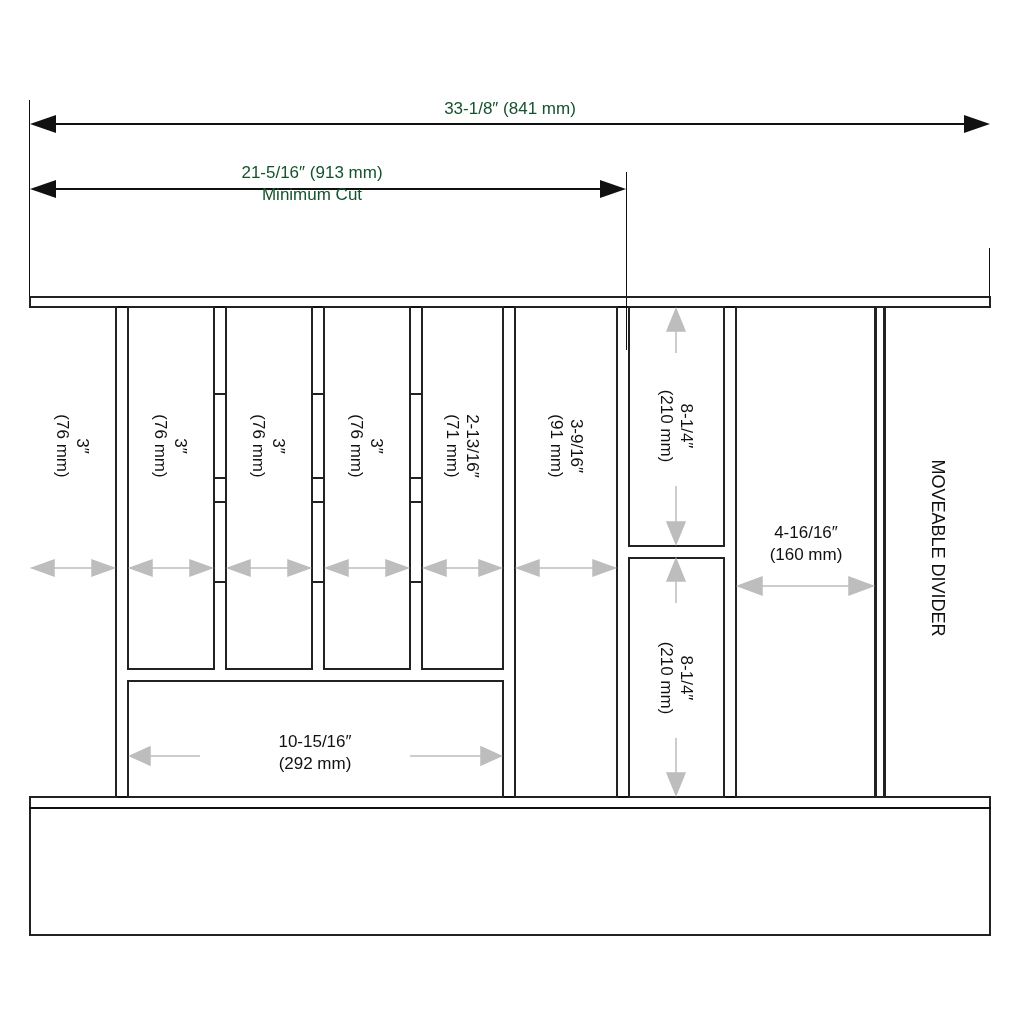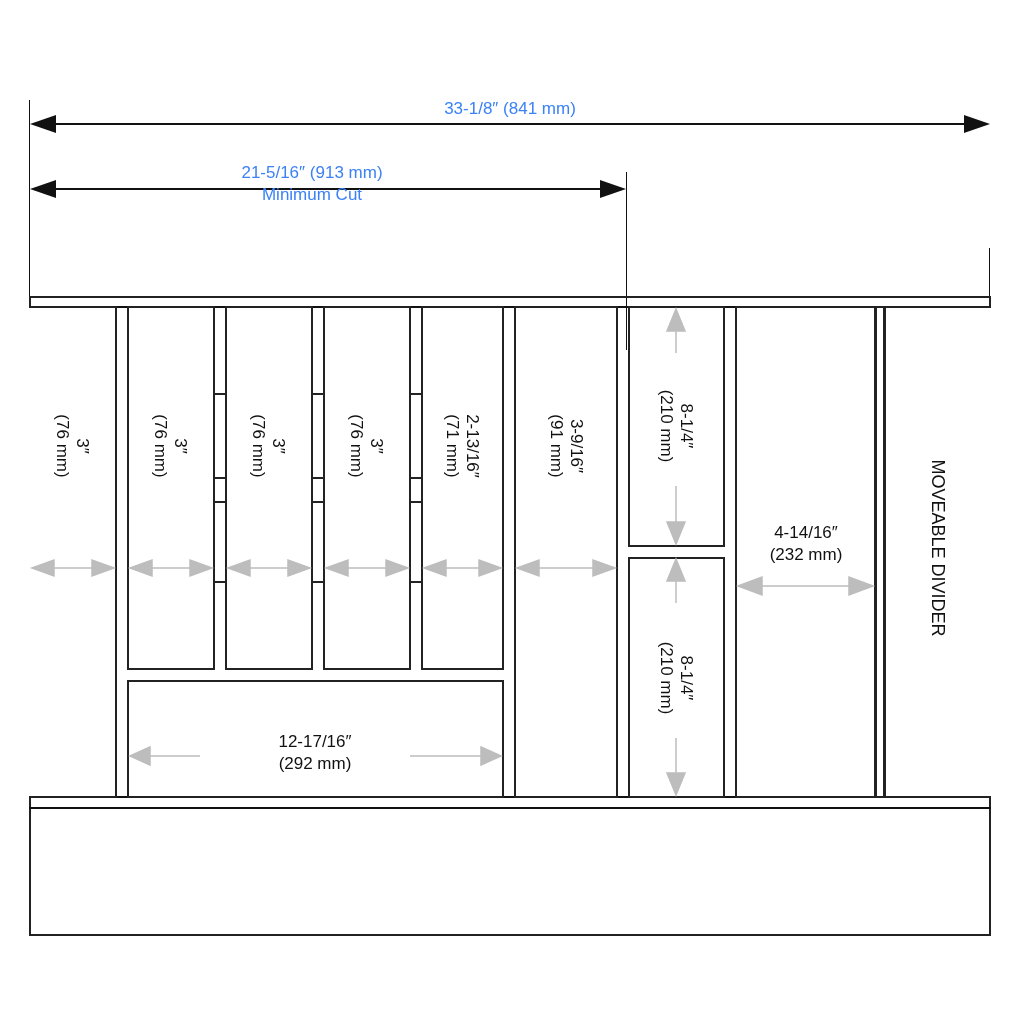--- a/index.html
+++ b/index.html
@@ -1,21 +1,21 @@
 <!DOCTYPE html>
 <html><head>
 <meta charset="utf-8">
 <style>
   html, body { margin: 0; padding: 0; background: #ffffff; }
   body { width: 1024px; height: 1024px; position: relative; overflow: hidden;
          font-family: "Liberation Sans", "DejaVu Sans", sans-serif; color: #111; }
   .abs { position: absolute; }
   .line { position: absolute; background: #111; }
   .box { position: absolute; border: 2px solid #222; box-sizing: border-box; background: #fff; }
-  .dimtext { position: absolute; font-size: 17px; white-space: nowrap; text-align: center; color: #3b82f6; }
+  .dimtext { position: absolute; font-size: 17px; white-space: nowrap; text-align: center; color: #14532d; }
   .vlabel { position: absolute; font-size: 17px; text-align: center; white-space: nowrap;
             transform: rotate(90deg); transform-origin: center center; line-height: 20px; color: #111; }
   .hlabel { position: absolute; font-size: 17px; text-align: center; line-height: 22px; white-space: nowrap;
             background: #fff; color: #111; }
   svg { position: absolute; left: 0; top: 0; overflow: visible; }
   .tab { position: absolute; border: 2px solid #222; box-sizing: border-box; background: #fff; }
 </style>
 </head>
 <body>
 
@@ -133,21 +133,21 @@
 <div class="vlabel" style="left:616px; top:406px; width:120px; height:40px; background:#fff;">
   <span>8-1/4″</span><br>
   <span>(210 mm)</span>
 </div>
 <div class="vlabel" style="left:616px; top:658px; width:120px; height:40px; background:#fff;">
   <span>8-1/4″</span><br>
   <span>(210 mm)</span>
 </div>
 
 <div class="hlabel" style="left:752px; top:522px; width:108px;">
-  <span>4-14/16″</span><br>
-  <span>(232 mm)</span>
+  <span>4-16/16″</span><br>
+  <span>(160 mm)</span>
 </div>
 <div class="hlabel" style="left:250px; top:731px; width:130px;">
-  <span>12-17/16″</span><br>
+  <span>10-15/16″</span><br>
   <span>(292 mm)</span>
 </div>
 
 <div class="vlabel" style="left:822px; top:537px; width:230px; height:22px; font-size:18px;">MOVEABLE DIVIDER</div>
 
 </body></html>

